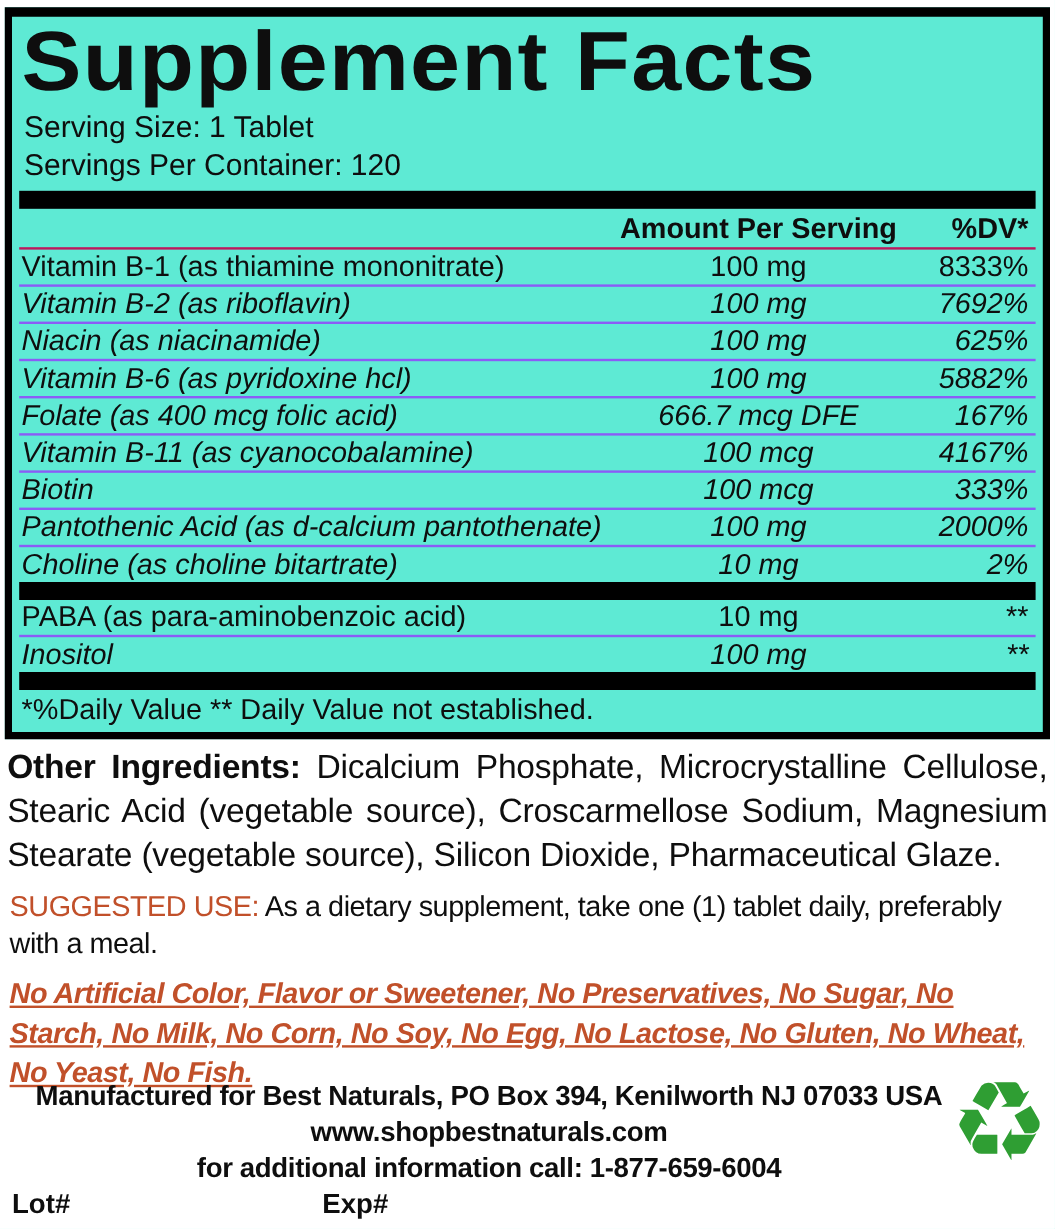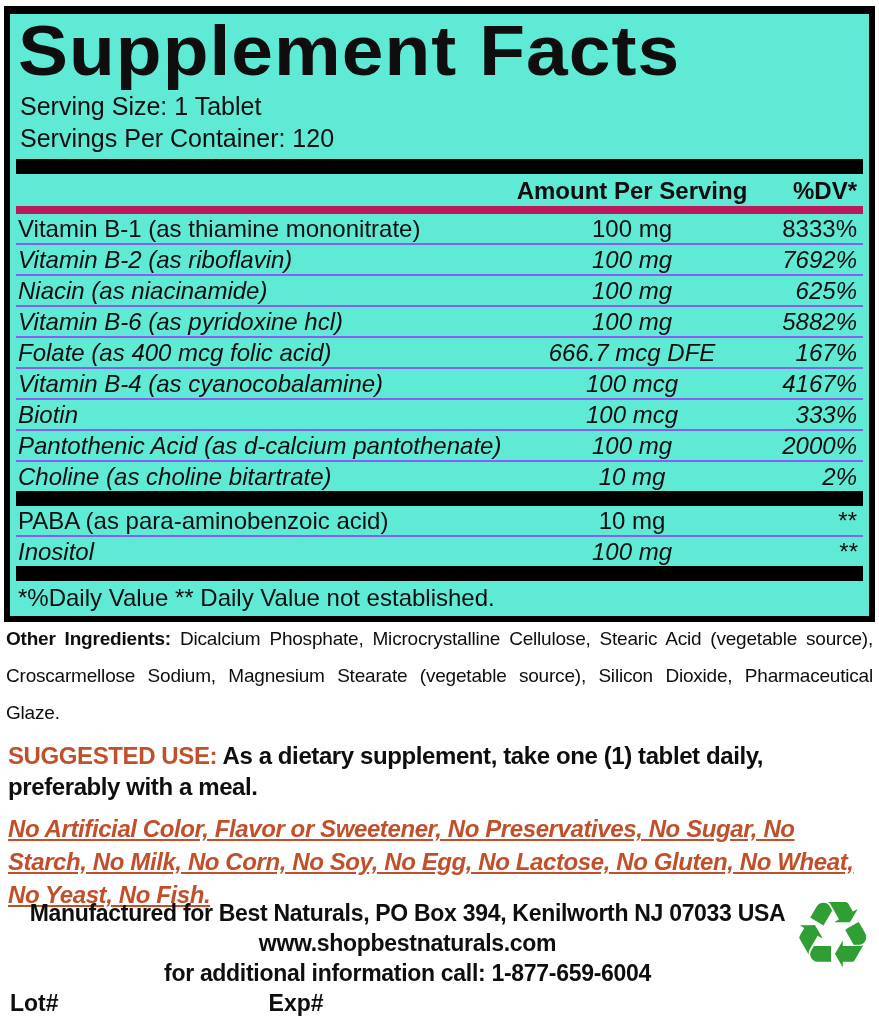--- a/index.html
+++ b/index.html
@@ -45,21 +45,21 @@
     margin: 0 6px;
   }
   .bar.first { margin-top: 5px; }
   .hdr-row {
     display: flex;
     margin: 0 6px;
     padding: 1px 6px 0 2px;
     font-size: 24px;
     font-weight: bold;
     line-height: 31px;
-    border-bottom: 8px solid #be185d;
+    border-bottom: 2px solid #be185d;
     box-sizing: border-box;
   }
   .hdr-spacer { flex: 1; }
   .hdr-amt { width: 250px; text-align: center; white-space: nowrap; }
   .hdr-dv  { width: 100px; text-align: right; white-space: nowrap; }
   .t-body { margin: 0 6px; }
   .row {
     display: flex;
     font-size: 24px;
     line-height: 29px;
@@ -74,33 +74,33 @@
     font-size: 24px;
     line-height: 30px;
     padding: 2px 8px 3px 8px;
   }
   
   .other-ing {
     position: absolute;
     top: 620px;
     left: 6px;
     right: 6px;
-    font-size: 19px;
+    font-size: 28px;
     line-height: 37px;
     text-align: justify;
     letter-spacing: -0.2px;
   }
   .other-ing .label { font-weight: bold; }
   .suggested {
     position: absolute;
     top: 740px;
     left: 8px;
     right: 8px;
     font-size: 24px;
-    font-weight: bold;
+    font-weight: normal;
     line-height: 31px;
     letter-spacing: -0.4px;
   }
   .suggested .label { color: var(--accent); }
   .claims {
     position: absolute;
     top: 812px;
     left: 8px;
     right: 8px;
     font-size: 24px;
@@ -187,21 +187,21 @@
         <span class="cell-dv">5882%</span>
       </div>
 
       <div class="row">
         <span class="cell-name">Folate (as 400 mcg folic acid)</span>
         <span class="cell-amt">666.7 mcg DFE</span>
         <span class="cell-dv">167%</span>
       </div>
 
       <div class="row">
-        <span class="cell-name">Vitamin B-4 (as cyanocobalamine)</span>
+        <span class="cell-name">Vitamin B-11 (as cyanocobalamine)</span>
         <span class="cell-amt">100 mcg</span>
         <span class="cell-dv">4167%</span>
       </div>
 
       <div class="row">
         <span class="cell-name">Biotin</span>
         <span class="cell-amt">100 mcg</span>
         <span class="cell-dv">333%</span>
       </div>
 

